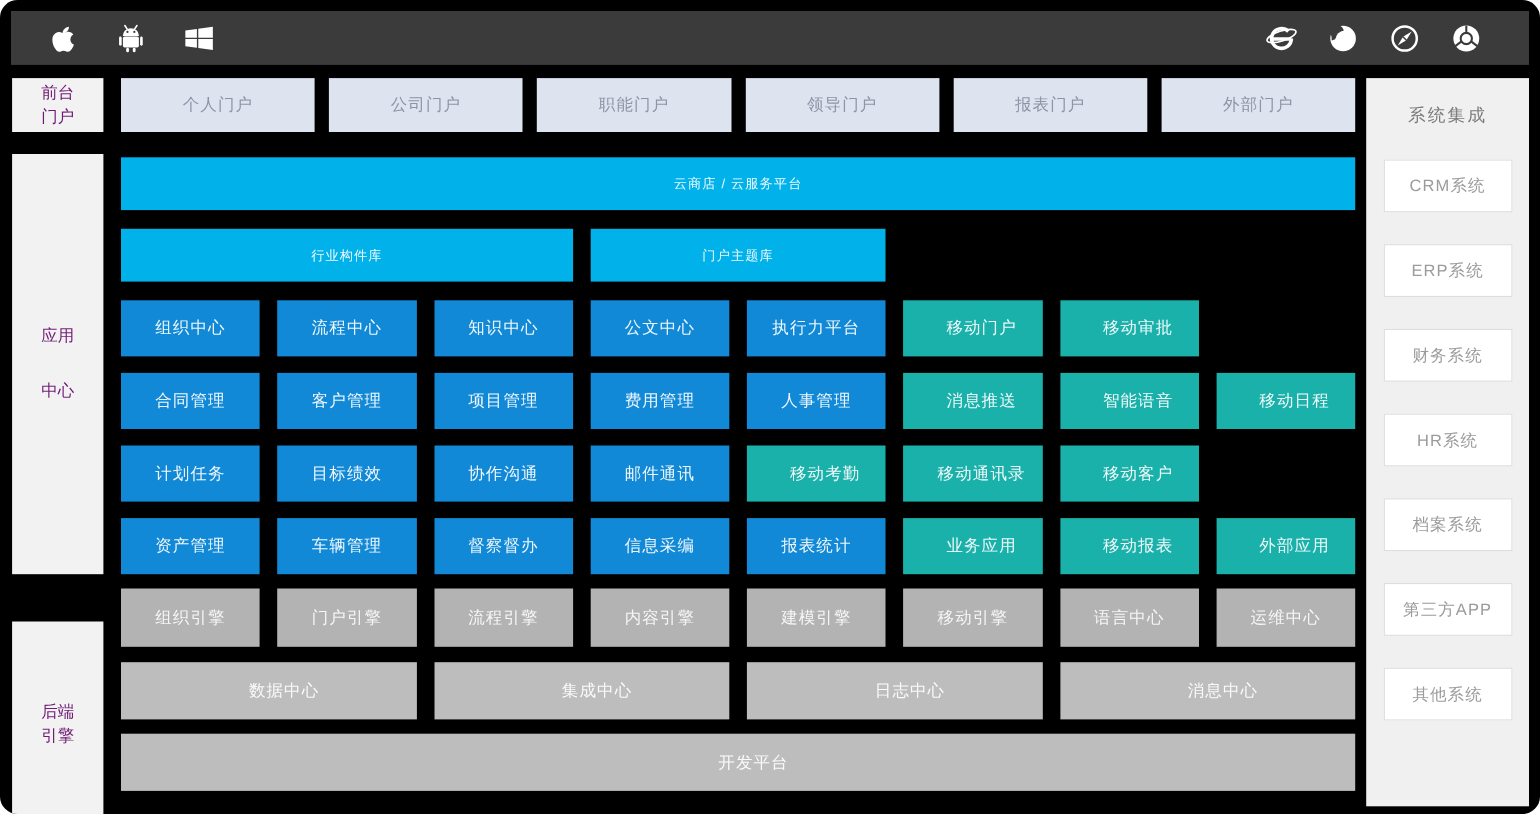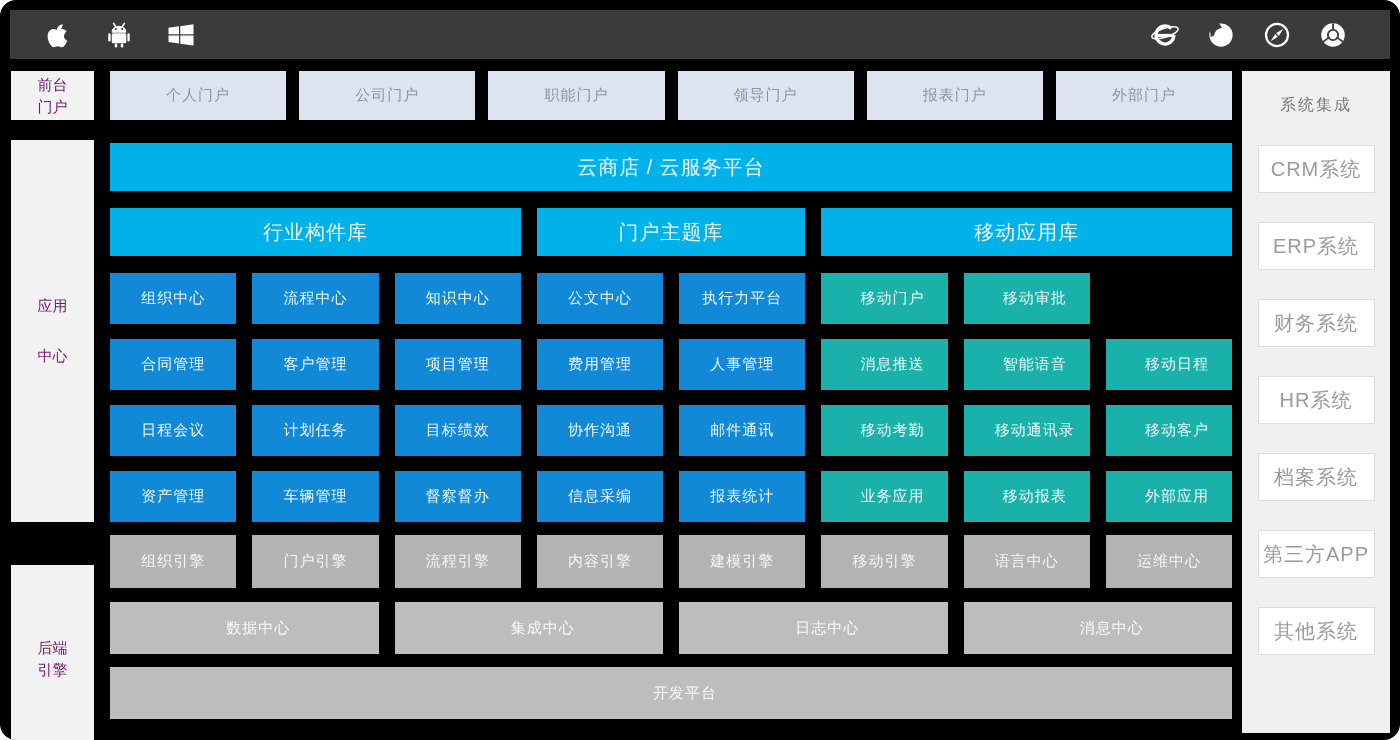--- a/index.html
+++ b/index.html
@@ -38,37 +38,37 @@
   .row-centers { top:602px; height:52px; }
   .row-dev     { top:667px; height:52px; }
   .span2 { grid-column:span 2; }
   .span3 { grid-column:span 3; }
   .span8 { grid-column:span 8; }
   .cell {
     display:flex; align-items:center; justify-content:center;
     font-size:15px; color:rgba(255,255,255,0.93); letter-spacing:1px;
   }
   .portal-btn { background:#dde4f0; color:#8d94a5; }
-  .cell-cyan  { background:#00b1ea; font-size:20px; }
+  .cell-cyan  { background:#00b1ea; font-size:12px; }
   .cell-blue  { background:#1189d6; }
   .cell-teal  { background:#1ab1ab;padding-left:16px; }
   .cell-gray  { background:#b3b3b3; color:rgba(255,255,255,0.88); }
   .cell-gray2 { background:#bdbdbd; color:rgba(255,255,255,0.92);padding-left:28px; }
   
   .sidebar {
     position:absolute; left:1242px; top:71px; width:148px; height:662px;
     background:#f0f0f0;
   }
   .sidebar-title {
     margin-top:24px; text-align:center; font-size:16px; color:#7b7b7b; letter-spacing:2px;
   }
   .sys-card {
     width:115px; height:46px; margin:29px auto 0; background:#ffffff;
     border:1px solid #dddddd; display:flex; align-items:center; justify-content:center;
-    font-size:20px; color:#9b9b9b; letter-spacing:1px;
+    font-size:15px; color:#9b9b9b; letter-spacing:1px;
   }
 </style>
 </head>
 <body>
 
 <div class="frame">
 
   <div class="topbar">
     <div class="left-icons">
       <svg class="os-icon" viewBox="0 0 24 24">
@@ -146,21 +146,20 @@
     <div class="cell portal-btn">外部门户</div>
   </div>
 
   <div class="row row-banner">
     <div class="cell cell-cyan span8">云商店 / 云服务平台</div>
   </div>
 
   <div class="row row-headers">
     <div class="cell cell-cyan span3">行业构件库</div>
     <div class="cell cell-cyan span2">门户主题库</div>
-    <div class="cell cell-cyan span3">移动应用库</div>
   </div>
 
   <div class="row row-apps1">
     <div class="cell cell-blue">组织中心</div>
     <div class="cell cell-blue">流程中心</div>
     <div class="cell cell-blue">知识中心</div>
     <div class="cell cell-blue">公文中心</div>
     <div class="cell cell-blue">执行力平台</div>
     <div class="cell cell-teal">移动门户</div>
     <div class="cell cell-teal">移动审批</div>
@@ -171,21 +170,20 @@
     <div class="cell cell-blue">客户管理</div>
     <div class="cell cell-blue">项目管理</div>
     <div class="cell cell-blue">费用管理</div>
     <div class="cell cell-blue">人事管理</div>
     <div class="cell cell-teal">消息推送</div>
     <div class="cell cell-teal">智能语音</div>
     <div class="cell cell-teal">移动日程</div>
   </div>
 
   <div class="row row-apps3">
-    <div class="cell cell-blue">日程会议</div>
     <div class="cell cell-blue">计划任务</div>
     <div class="cell cell-blue">目标绩效</div>
     <div class="cell cell-blue">协作沟通</div>
     <div class="cell cell-blue">邮件通讯</div>
     <div class="cell cell-teal">移动考勤</div>
     <div class="cell cell-teal">移动通讯录</div>
     <div class="cell cell-teal">移动客户</div>
   </div>
 
   <div class="row row-apps4">

